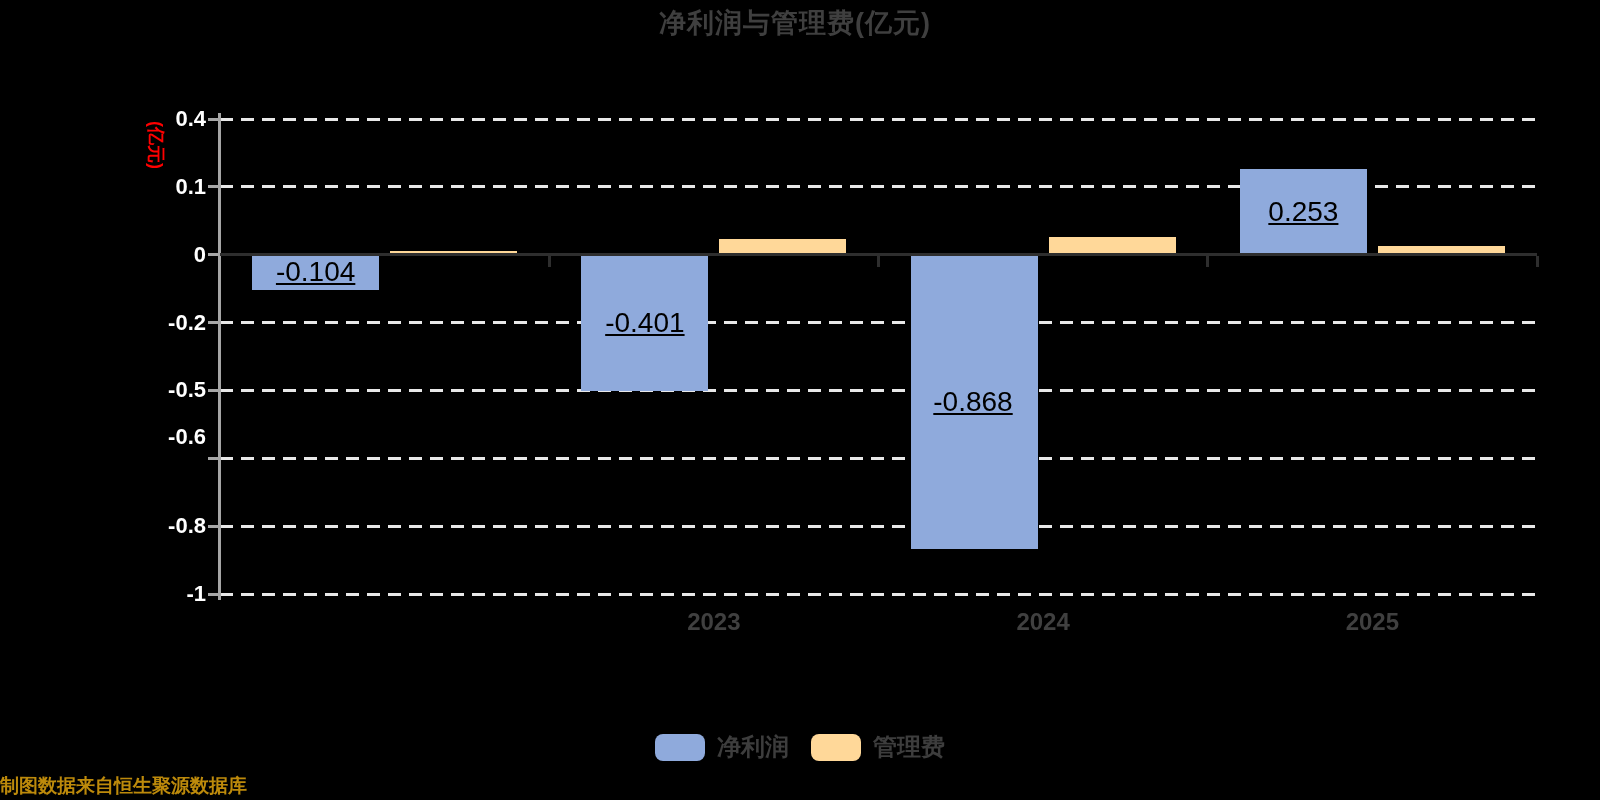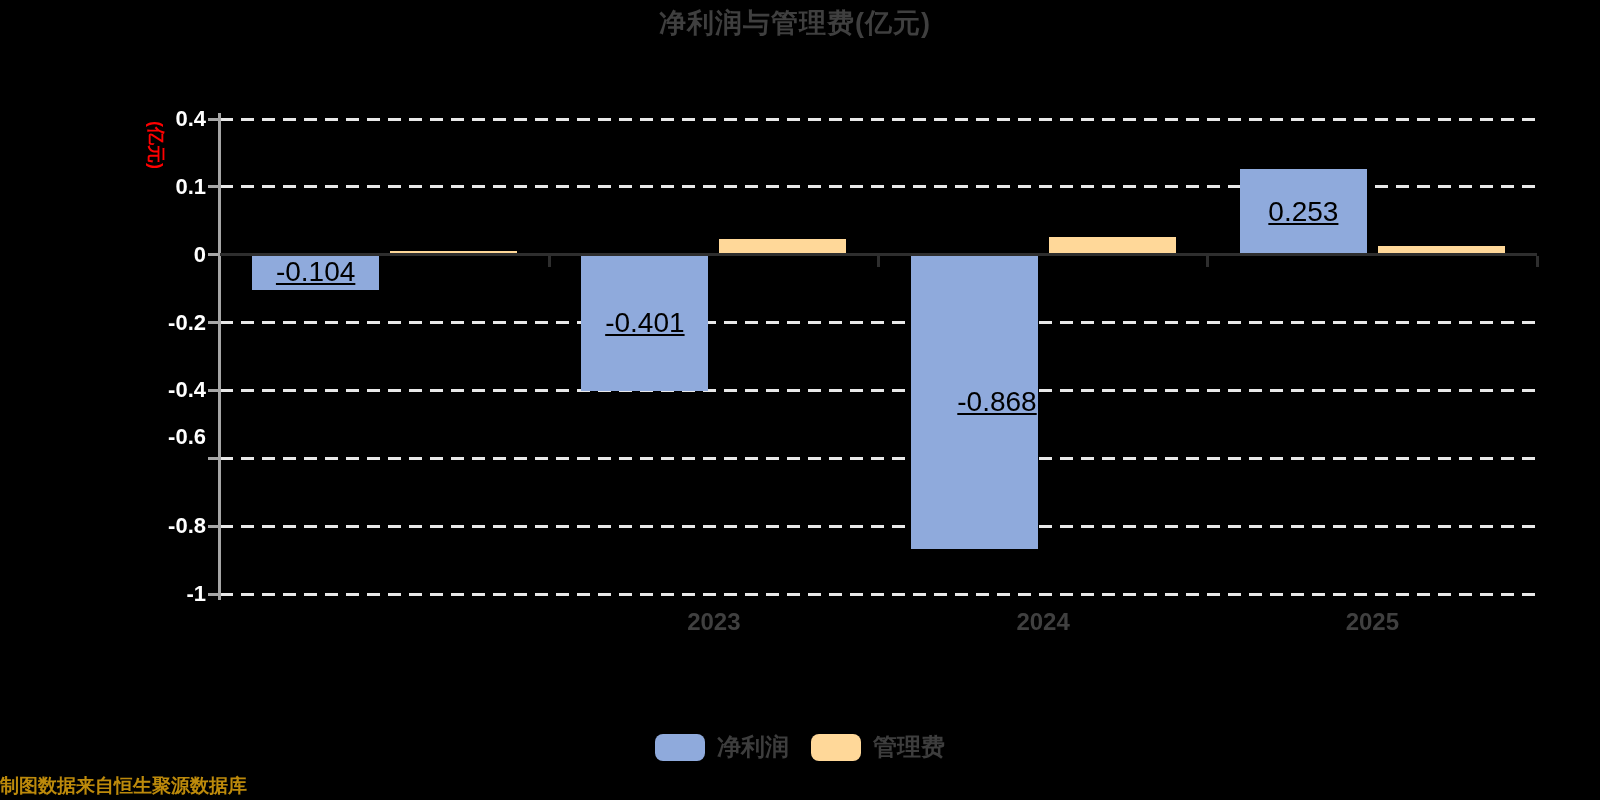--- a/index.html
+++ b/index.html
@@ -85,33 +85,33 @@
       <div class="y-axis-line" style="left: 218px; top: 113px; height: 487px;"></div>
       <div class="y-tick" style="left: 208px; top: 117.5px;"></div>
       <div class="y-tick-label" style="left: 116px; top: 119px;">0.4</div>
       <div class="y-tick" style="left: 208px; top: 185.357px;"></div>
       <div class="y-tick-label" style="left: 116px; top: 186.857px;">0.1</div>
       <div class="y-tick" style="left: 208px; top: 253.214px;"></div>
       <div class="y-tick-label" style="left: 116px; top: 254.714px;">0</div>
       <div class="y-tick" style="left: 208px; top: 321.071px;"></div>
       <div class="y-tick-label" style="left: 116px; top: 322.571px;">-0.2</div>
       <div class="y-tick" style="left: 208px; top: 388.929px;"></div>
-      <div class="y-tick-label" style="left: 116px; top: 390.429px;">-0.4</div>
+      <div class="y-tick-label" style="left: 116px; top: 390.429px;">-0.5</div>
       <div class="y-tick" style="left: 208px; top: 456.786px;"></div>
       <div class="y-tick-label" style="left: 116px; top: 437px;">-0.6</div>
       <div class="y-tick" style="left: 208px; top: 524.643px;"></div>
       <div class="y-tick-label" style="left: 116px; top: 526.143px;">-0.8</div>
       <div class="y-tick" style="left: 208px; top: 592.5px;"></div>
       <div class="y-tick-label" style="left: 116px; top: 594px;">-1</div>
       <div class="bar" style="left: 252.125px; top: 254.714px; width: 127px; height: 35.2857px; background: rgb(143, 170, 220);"></div>
       <div class="bar-value-label" style="left: 315.625px; top: 272.357px;">-0.104</div>
       <div class="bar" style="left: 581.375px; top: 254.714px; width: 127px; height: 136.054px; background: rgb(143, 170, 220);"></div>
       <div class="bar-value-label" style="left: 644.875px; top: 322.741px;">-0.401</div>
       <div class="bar" style="left: 910.625px; top: 254.714px; width: 127px; height: 294.5px; background: rgb(143, 170, 220);"></div>
-      <div class="bar-value-label" style="left: 997px; top: 401.964px; text-align: right;">-0.868</div>
+      <div class="bar-value-label" style="left: 973px; top: 401.964px; text-align: right;">-0.868</div>
       <div class="bar" style="left: 1239.88px; top: 168.875px; width: 127px; height: 85.8393px; background: rgb(143, 170, 220);"></div>
       <div class="bar-value-label" style="left: 1303.38px; top: 211.795px;">0.253</div>
       <div class="bar" style="left: 390.125px; top: 251.321px; width: 127px; height: 3.39286px; background: rgb(255, 216, 153);"></div>
       <div class="bar" style="left: 719.375px; top: 239.446px; width: 127px; height: 15.2679px; background: rgb(255, 216, 153);"></div>
       <div class="bar" style="left: 1048.62px; top: 237.071px; width: 127px; height: 17.6429px; background: rgb(255, 216, 153);"></div>
       <div class="bar" style="left: 1377.88px; top: 245.893px; width: 127px; height: 8.82143px; background: rgb(255, 216, 153);"></div>
       <div class="zero-line" style="left: 220px; width: 1317px; top: 253.214px;"></div>
       <div class="x-tick" style="left: 547.75px; top: 256.214px;"></div>
       <div class="x-tick" style="left: 877px; top: 256.214px;"></div>
       <div class="x-tick" style="left: 1206.25px; top: 256.214px;"></div>

